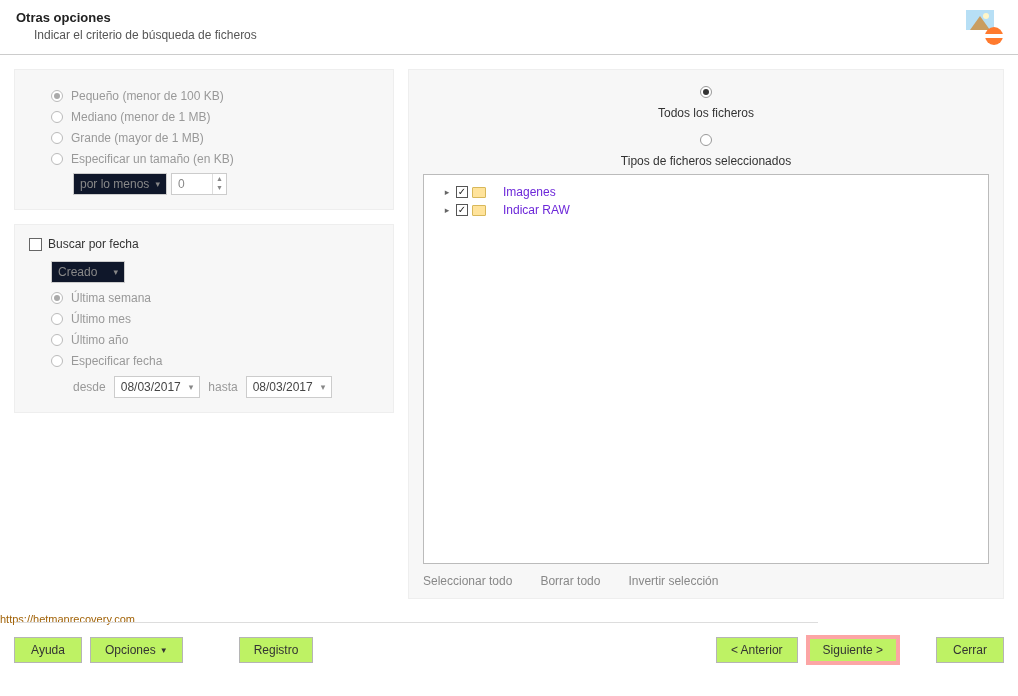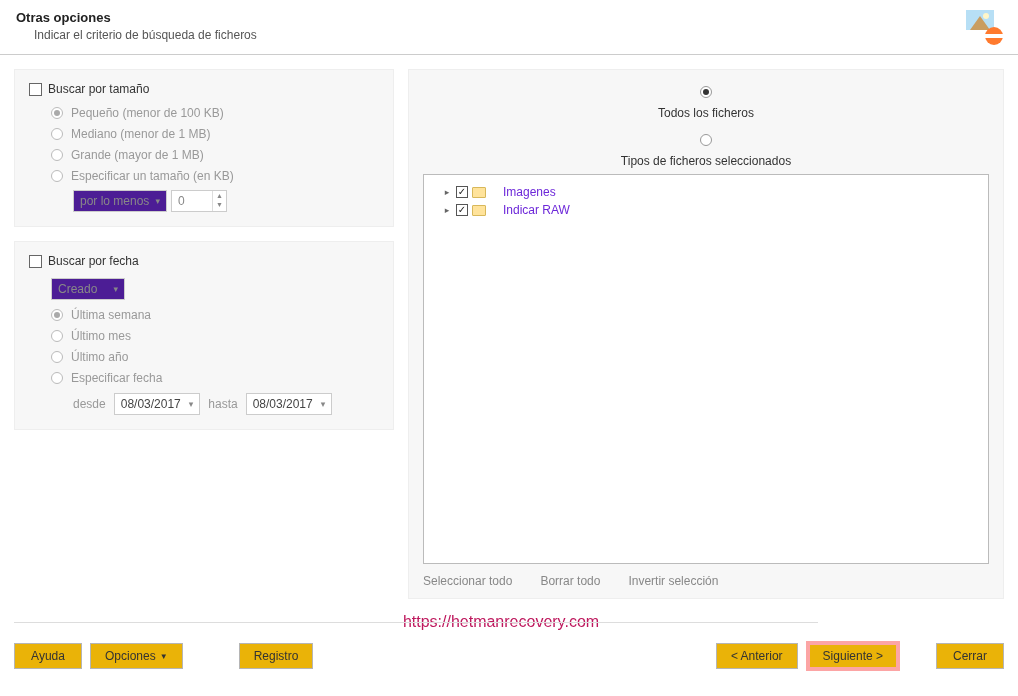--- a/index.html
+++ b/index.html
@@ -78,21 +78,21 @@
   .radio.sel::after {
     content: ""; width: 6px; height: 6px; background: #333; border-radius: 50%;
   }
   .radio.dis { border-color: #bbb; }
   .radio.dis.sel::after { background: #aaa; }
   .opt-list { margin-left: 22px; }
   .opt-row { display: flex; align-items: center; gap: 8px; margin: 7px 0; color: #999; }
   .opt-row .radio { flex-shrink: 0; }
   .size-spec-row { margin-left: 22px; margin-top: 6px; display: flex; gap: 4px; align-items: center; }
   .select-dis {
-    background: #4c1d95; border: 1px solid #ccc; padding: 3px 6px;
+    background: #0f172a; border: 1px solid #ccc; padding: 3px 6px;
     display: inline-flex; align-items: center; gap: 6px; color: #888;
     min-width: 80px; font-size: 12px;
   }
   .chev { font-size: 9px; color: #888; margin-left: auto; }
   .numbox {
     display: inline-flex; align-items: stretch; border: 1px solid #ccc;
     background: #fff;
   }
   .numbox .val { padding: 3px 6px; min-width: 40px; color: #888; }
   .numbox .spin { display: flex; flex-direction: column; border-left: 1px solid #ddd; }
@@ -127,32 +127,32 @@
     width: 14px; height: 11px; background: #ffe39b; border: 1px solid #d8b85a;
     border-radius: 1px; position: relative;
   }
   .tree-lbl { color: #6d28d9; margin-left: 13px; }
   .right-actions {
     display: flex; gap: 28px;
     padding: 10px 6px 0 0; color: #888;
   }
   .right-actions span { cursor: default; }
   .footer-url {
-    text-align: center; color: #be185d; font-size: 16px;
+    text-align: left; color: #a16207; font-size: 11px;
     padding: 0 16px 4px 0; position: relative;
   }
   .footer-url::before {
     content: ""; position: absolute; left: 14px; right: 200px; top: 9px;
     border-top: 1px solid #ddd;
   }
   .bottom-bar {
     display: flex; align-items: center; padding: 6px 14px 10px 14px; gap: 8px;
   }
   .btn {
-    background: #eab308; border: 1px solid #b5b5b5; padding: 5px 14px;
+    background: #bef264; border: 1px solid #b5b5b5; padding: 5px 14px;
     font-size: 12px; color: #333; min-width: 68px; text-align: left;
     display: inline-flex; align-items: center; justify-content: center; gap: 4px;
     cursor: default;
   }
   .btn.primary { border: 4px solid #fca5a5; padding: 4px 13px; }
   .caret-dn { font-size: 8px; }
   .spacer { flex: 1; }
 </style>
 </head>
 <body>
@@ -168,24 +168,20 @@
     <rect x="21" y="28" width="18" height="4" fill="#fff"></rect>
   </svg>
 </div>
 <div class="hr"></div>
 
 <div class="body">
 
   <div class="left-col">
 
     <div class="panel">
-      <div class="chk-row">
-        <span class="chk"></span>
-        <span>Buscar por tamaño</span>
-      </div>
       <div class="opt-list">
         <div class="opt-row">
           <span class="radio dis sel"></span>
           <span>Pequeño (menor de 100 KB)</span>
         </div>
         <div class="opt-row">
           <span class="radio dis"></span>
           <span>Mediano (menor de 1 MB)</span>
         </div>
         <div class="opt-row">

